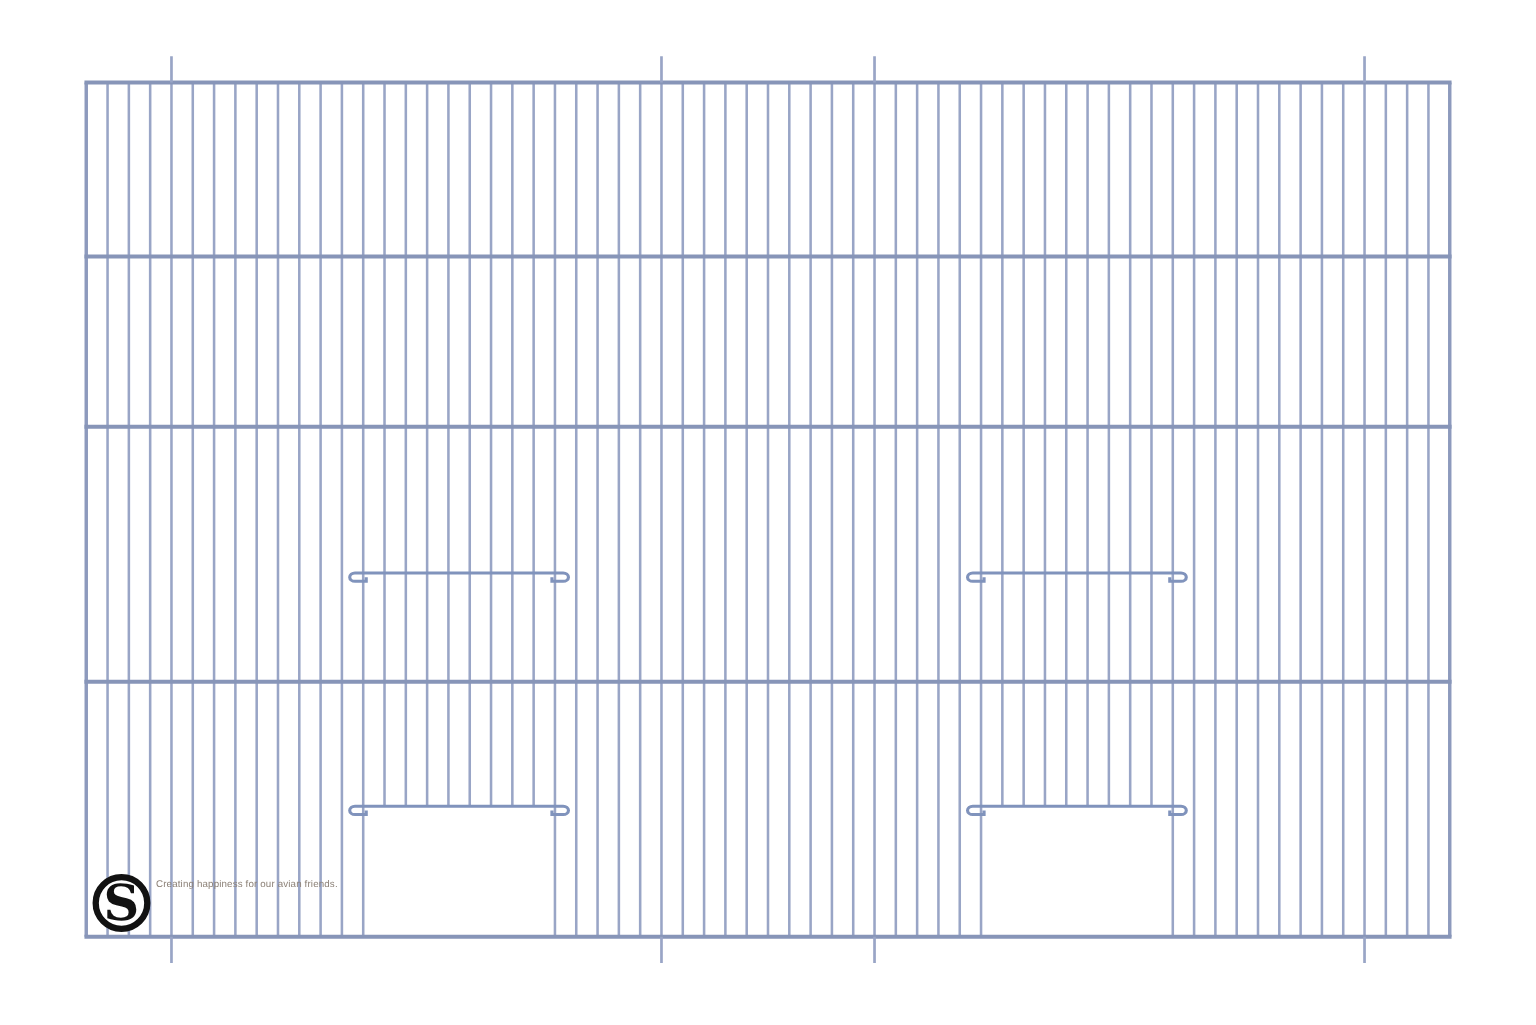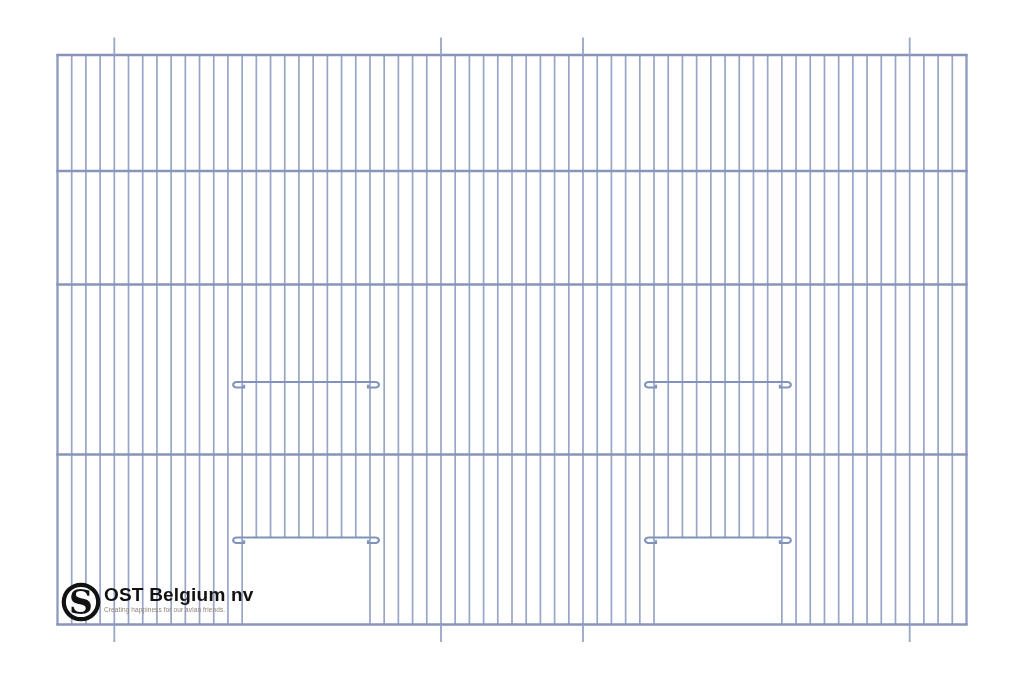--- a/index.html
+++ b/index.html
@@ -141,18 +141,17 @@
       <path d="M 244.140625 540.3 V 543 H 236.640625 A 3.5 2.75 0 0 1 236.640625 537.5 H 375.46875 A 3.5 2.75 0 0 1 375.46875 543 H 367.96875 V 540.3" fill="none" stroke="#8093bc" stroke-width="2.1"></path>
       <path d="M 656.03125 540.3 V 543 H 648.53125 A 3.5 2.75 0 0 1 648.53125 537.5 H 787.359375 A 3.5 2.75 0 0 1 787.359375 543 H 779.859375 V 540.3" fill="none" stroke="#8093bc" stroke-width="2.1"></path>
     </svg>
 
   <div class="logo">
     <svg class="logo-mark" viewBox="0 0 42 42">
       <circle cx="21" cy="21" r="17.2" fill="#ffffff" stroke="#121212" stroke-width="4.2"></circle>
       <text x="21" y="32.5" text-anchor="middle" font-family="DejaVu Serif, serif" font-size="33" font-weight="bold" fill="#121212">S</text>
     </svg>
     <div class="logo-text">
-      <div class="logo-name">OST Belgium nv</div>
       <div class="logo-tagline">Creating happiness for our avian friends.</div>
     </div>
   </div>
 
 </div>
 
 </body></html>

